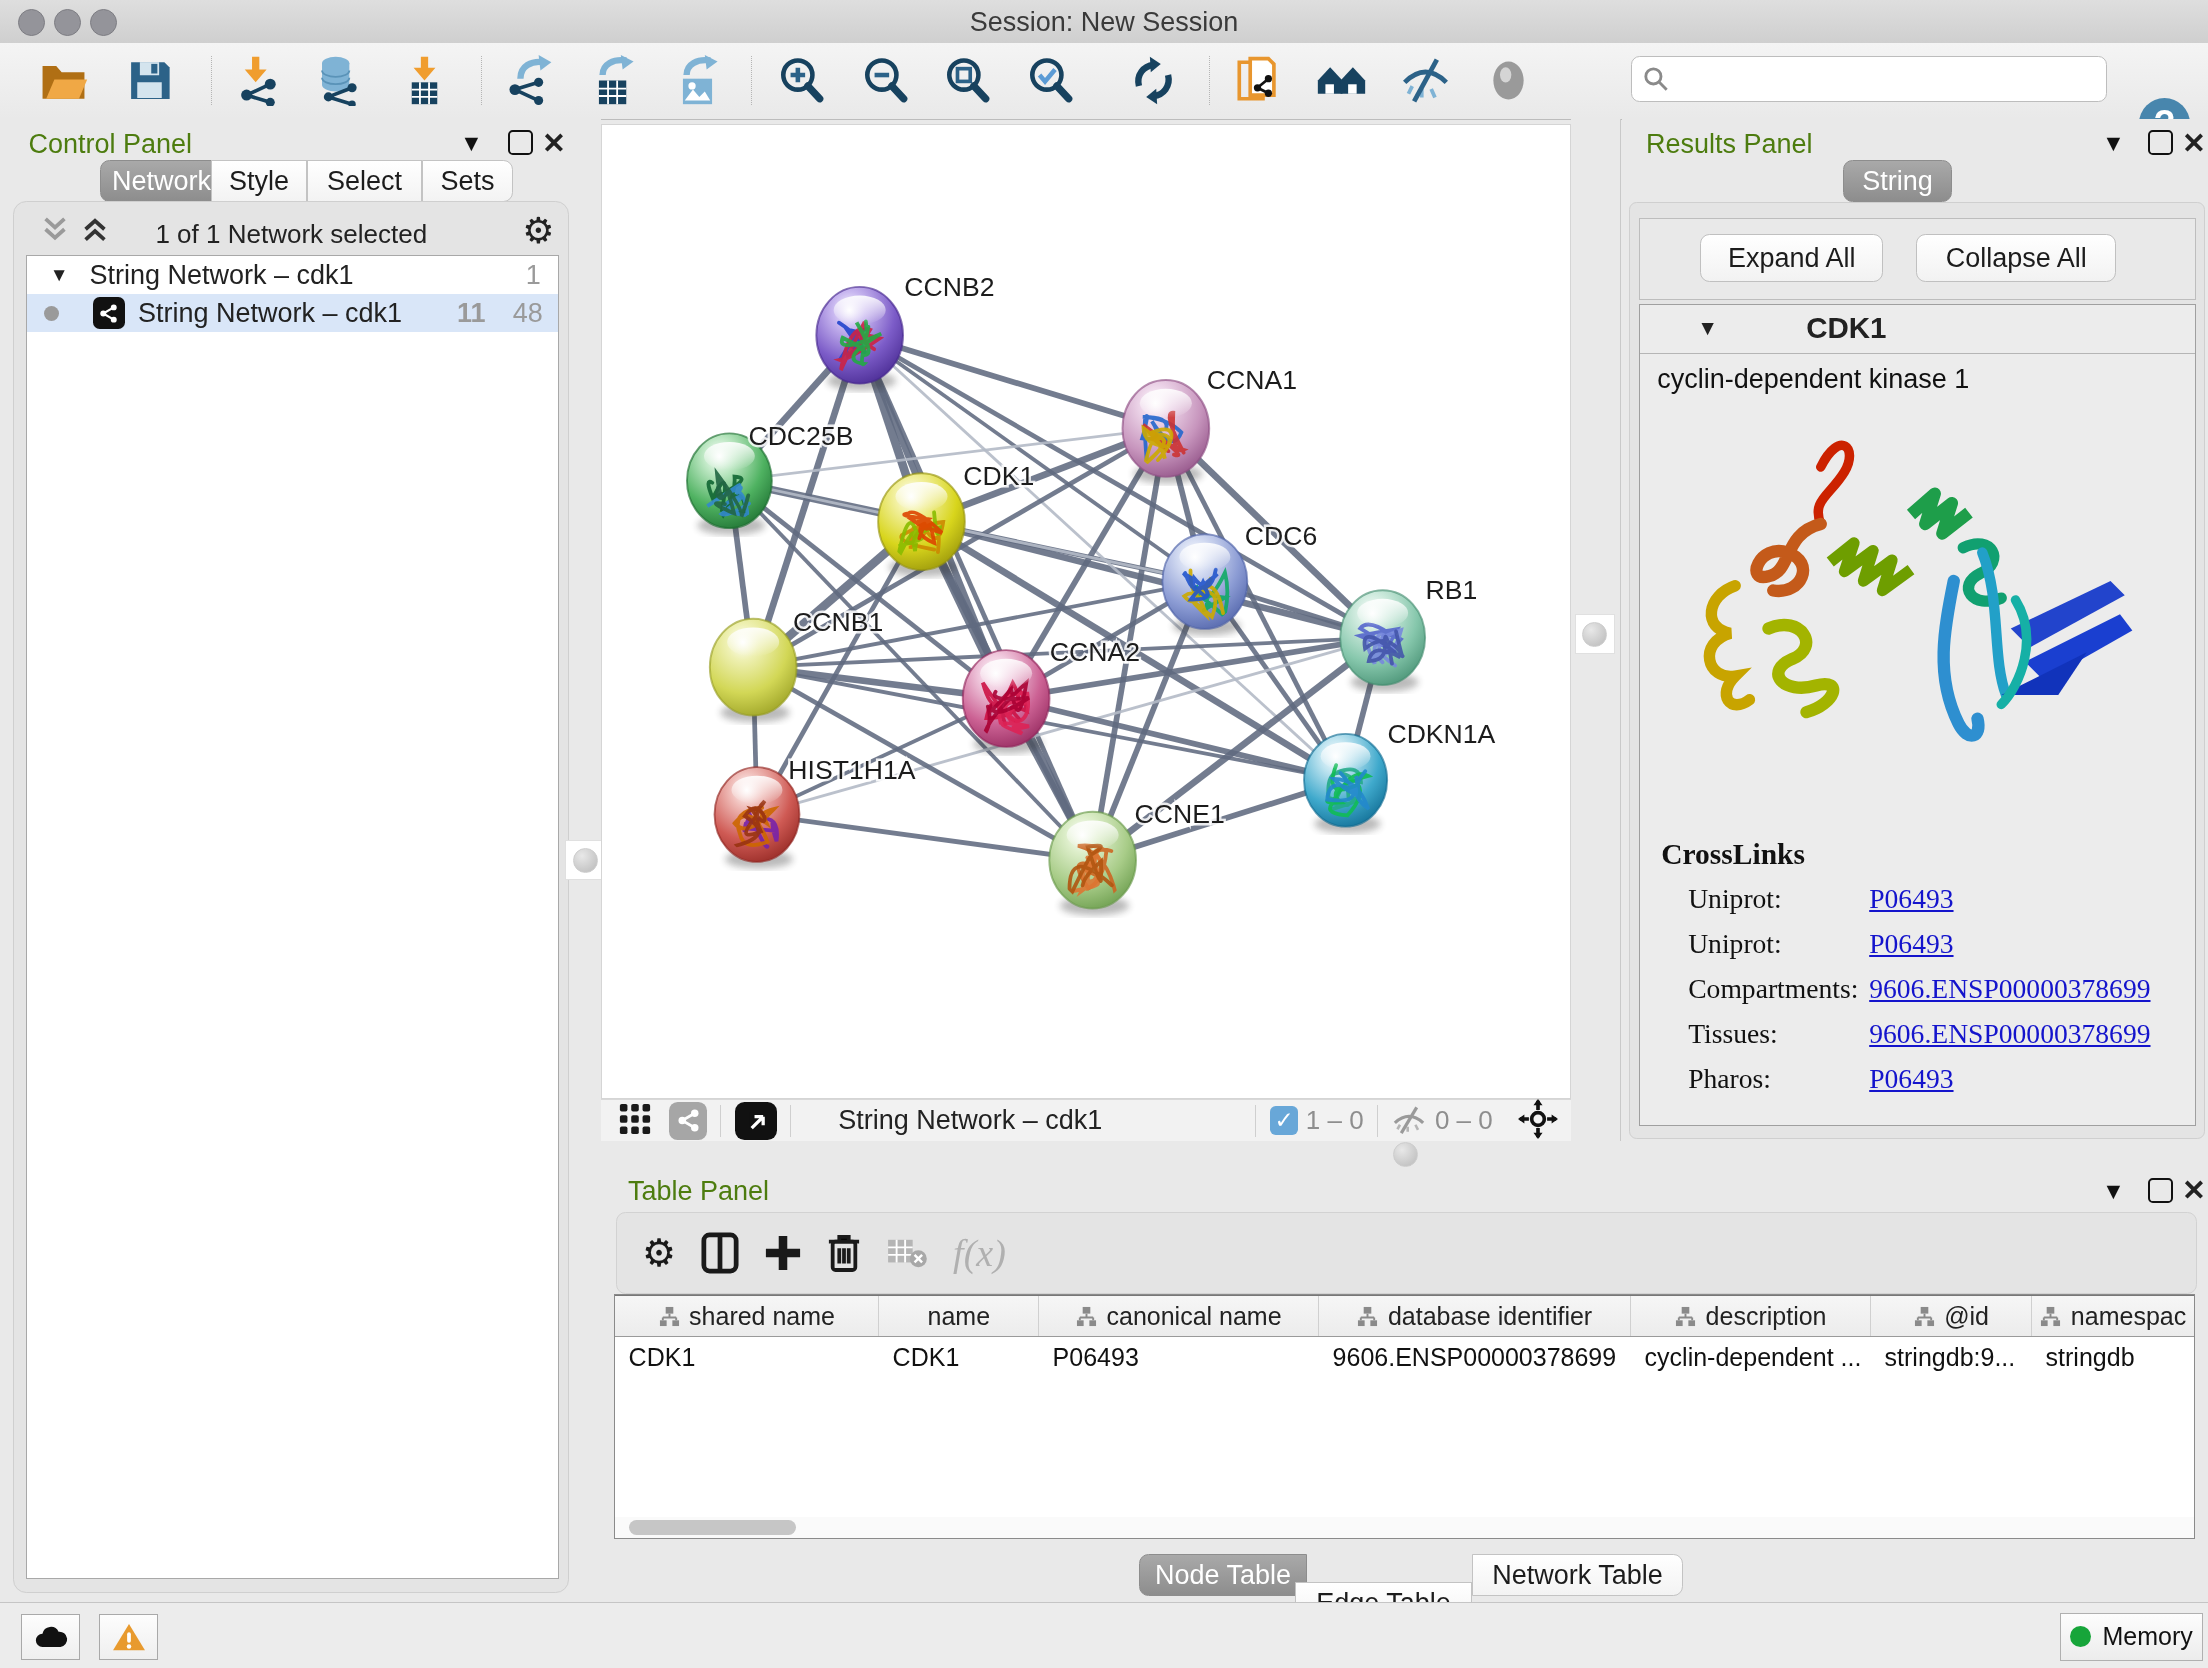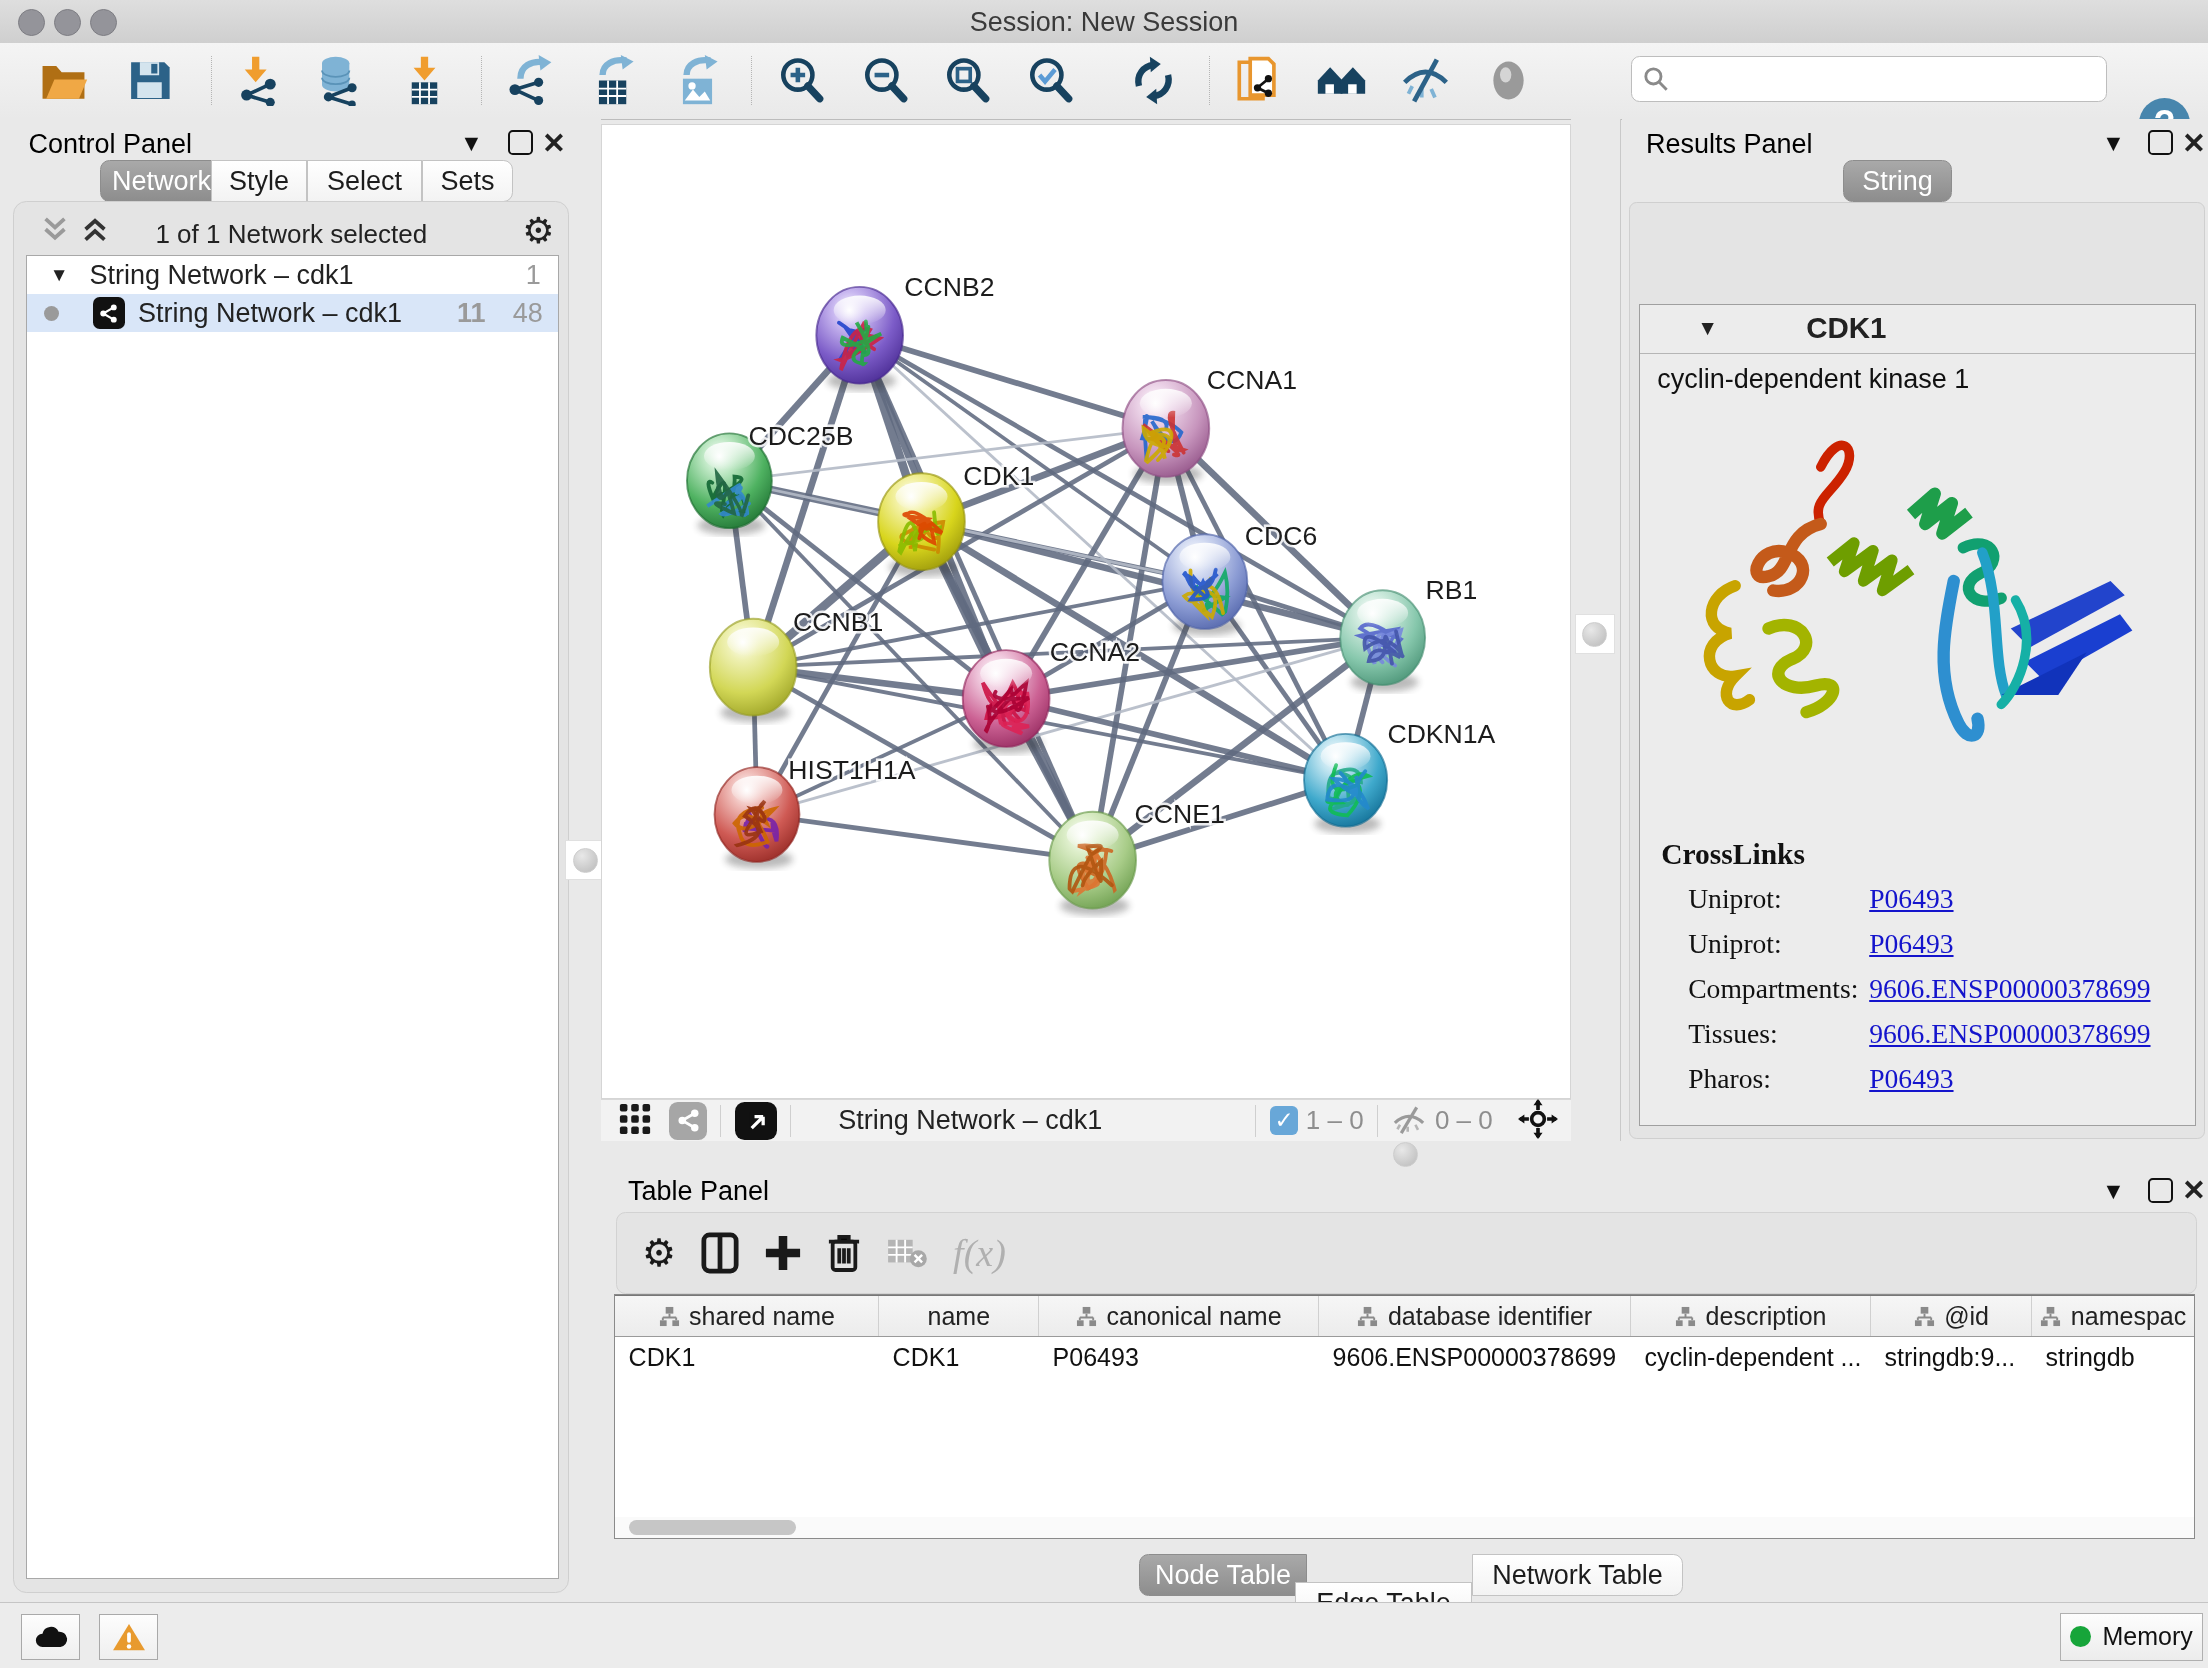--- a/index.html
+++ b/index.html
@@ -19,21 +19,21 @@
   .tbtn{width:55px;height:59px;top:7.6px;display:flex;align-items:center;justify-content:center;}
   .tsep{top:13.3px;width:0;height:49px;border-left:1.9px dotted #b5b5b5;}
   .searchbox{left:1631px;top:13.3px;width:476px;height:46px;background:#fff;border:1.9px solid #bdbdbd;
     border-radius:8.6px;display:flex;align-items:center;padding-left:9.5px;box-sizing:border-box;}
   .searchbox input{border:none;outline:none;font-size:25px;flex:1;background:transparent;
     font-family:"Liberation Sans",sans-serif;}
   .helpbtn{left:2139px;top:54px;width:51px;height:51px;border-radius:50%;background:#4886ad;
     color:#fff;font-size:36px;font-weight:bold;text-align:center;line-height:51px;position:absolute;top:55px;}
 
   
-  .ph-title{font-size:27px;color:#000000;}
+  .ph-title{font-size:27px;color:#4d7c0f;}
   .float-ic{width:21px;height:21px;border:2.9px solid #111;border-radius:4.8px;}
   .pill{height:42px;border:1px solid #c3c3c3;background:linear-gradient(#ffffff,#f3f3f3);
     display:flex;align-items:center;justify-content:center;font-size:27px;color:#1c1c1c;box-sizing:border-box;}
   .pill.sel{background:linear-gradient(#a9a9a9,#8d8d8d);color:#fff;border-color:#8d8d8d;margin-left:12px;}
   .groupbox{background:#e4e4e4;border:1px solid #cfcfcf;border-radius:13.3px;}
 
   
   .cp-list{background:#fff;border:1px solid #a8a8a8;}
   .tree-row{height:38px;display:flex;align-items:center;font-size:27px;}
   .tree-row .cnt{color:#9a9a9a;}
@@ -654,20 +654,28 @@
   </div>
   <div class="abs" style="left:480px;top:11.4px;font-size:23px;color:#111;">▼</div>
   <div class="abs float-ic" style="left:526px;top:11.4px;"></div>
   <div class="abs" style="left:560px;top:7.6px;font-size:28.5px;font-weight:bold;">✕</div>
 
   <div class="abs pill sel" style="left:209px;top:41px;width:109px;border-radius:9.5px;">
     <span>String</span>
   </div>
 
   <div class="abs groupbox" style="left:6.7px;top:83px;width:574px;height:935px;border-radius:7.6px;">
+    <div class="abs" style="left:9.5px;top:15px;width:555px;height:80px;border:1.9px solid #bdbdbd;background:#e9e9e9;">
+      <div class="abs rp-btn" style="left:60px;top:15px;width:181px;height:46px;">
+        <span>Expand All</span>
+      </div>
+      <div class="abs rp-btn" style="left:276px;top:15px;width:198px;height:46px;">
+        <span>Collapse All</span>
+      </div>
+    </div>
 
     <div class="abs" style="left:9.5px;top:101px;width:555px;height:820px;border:1.9px solid #9f9f9f;background:#ececec;">
       <div class="abs" style="left:0;top:0;width:100%;height:48px;border-bottom:1px solid #b5b5b5;">
         <span class="abs" style="left:57px;top:11.4px;font-size:21px;">▼</span>
         <span class="abs" style="left:166px;top:5.7px;font-size:29.5px;font-weight:bold;">CDK1</span>
       </div>
       <div class="abs" style="left:17px;top:59px;font-size:27px;color:#111;">cyclin-dependent kinase 1</div>
 
       <svg class="abs" style="left:38px;top:105px;" width="485" height="399" viewBox="0 0 510 420">
         <path d="M150 60 C170 20 190 40 175 65 C160 90 140 95 150 120" stroke="#cc2200" stroke-width="10" fill="none" stroke-linecap="round"></path>

